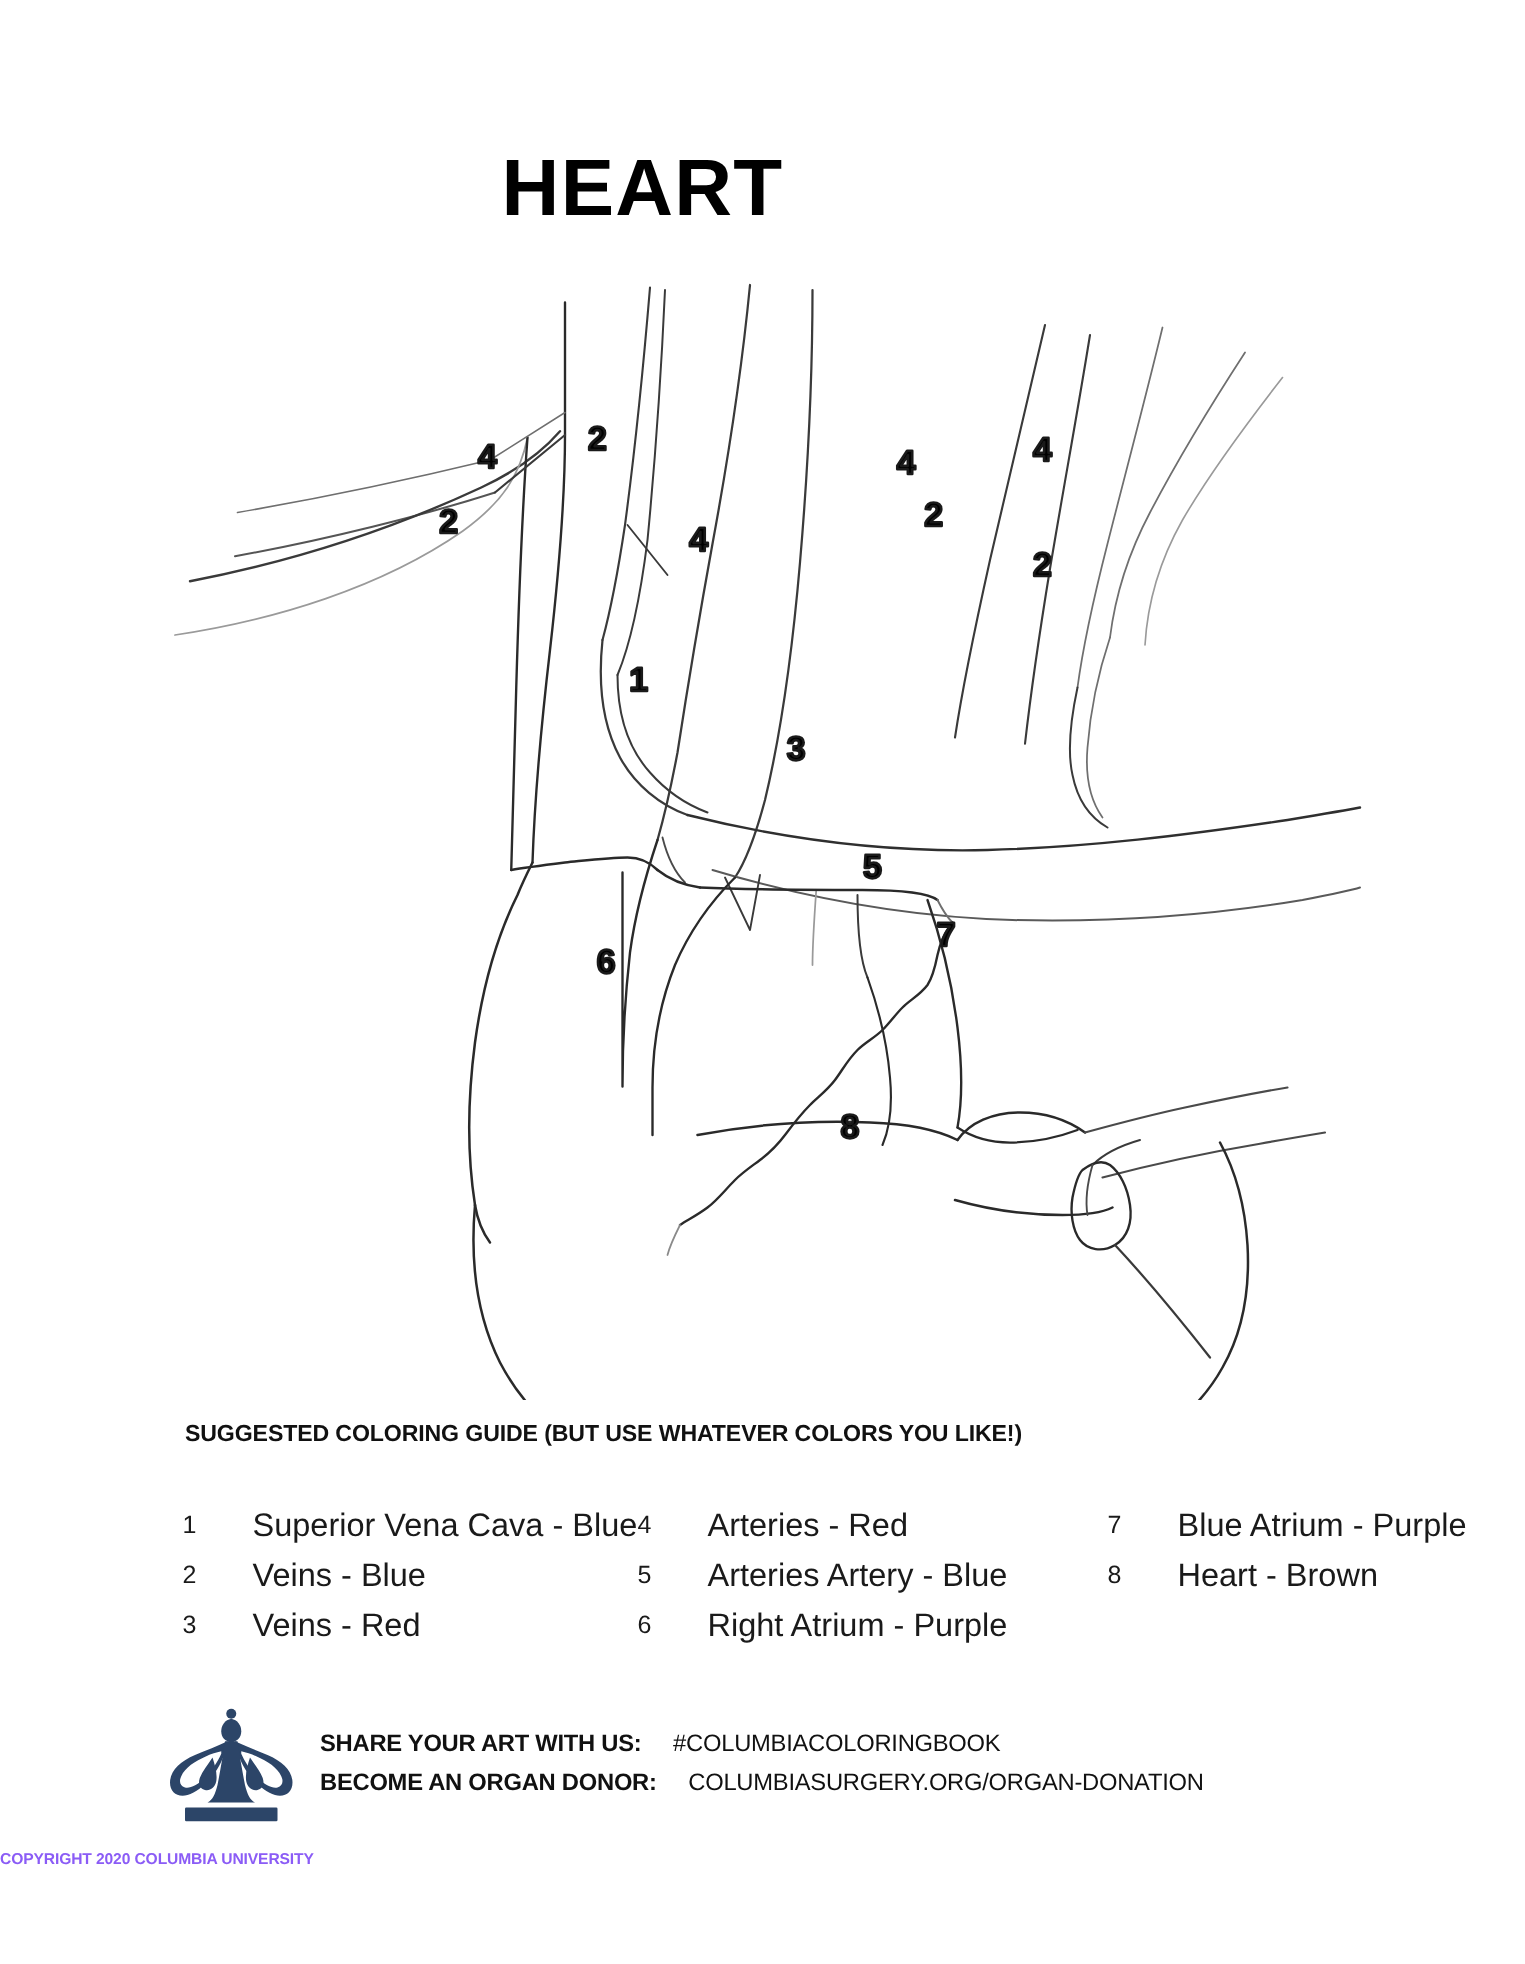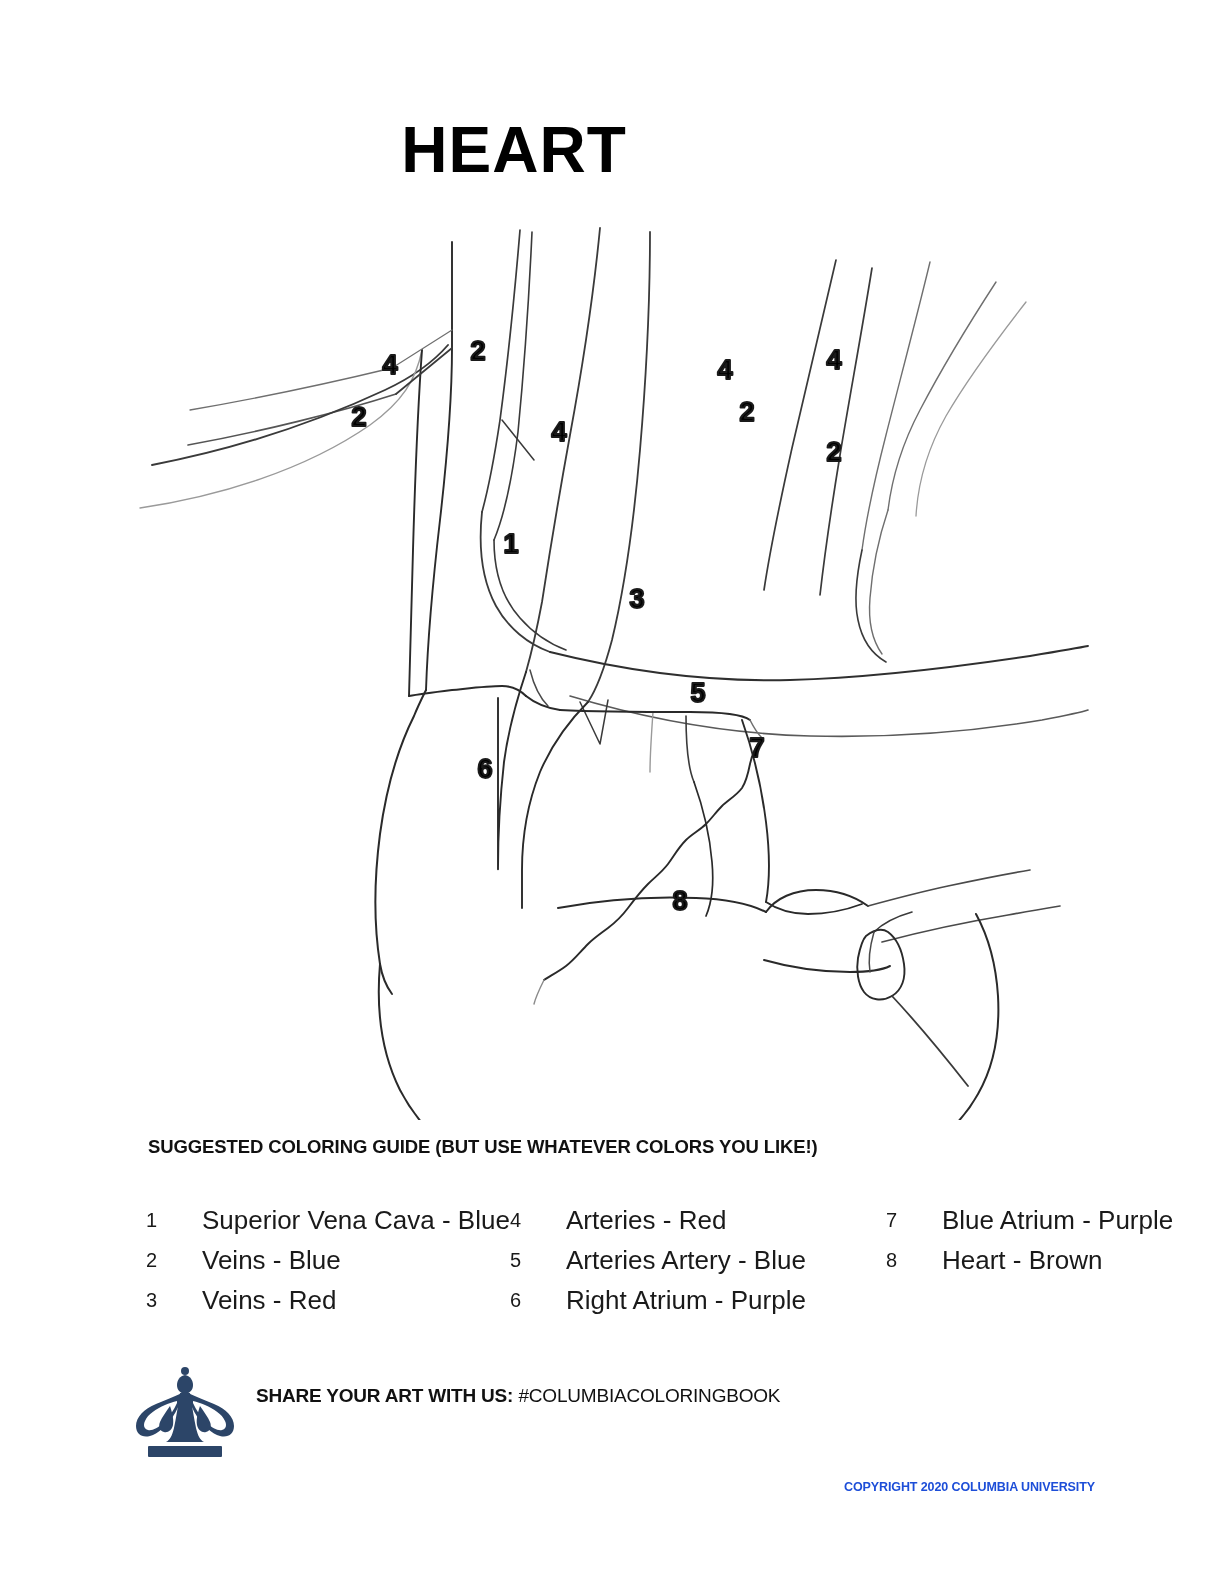--- a/index.html
+++ b/index.html
@@ -119,32 +119,33 @@
     color: #111;
     white-space: nowrap;
   }
   .footer-line .lbl {
     font-weight: bold;
     letter-spacing: -0.2px;
   }
   .footer-line .val {
     font-weight: normal;
     letter-spacing: -0.2px;
+    margin-left: 20px;
   }
 
   #copyright {
     position: absolute;
     top: 1480px;
     left: 0;
     width: 1095px;
-    text-align: right;
+    text-align: left;
     font-size: 12.5px;
     font-weight: bold;
     letter-spacing: -0.1px;
-    color: #1d4ed8;
+    color: #8b5cf6;
   }
 </style>
 </head>
 <body>
 
 <div id="page-title">HEART</div>
 
 <div id="heart-diagram">
   <svg viewBox="0 0 960 900" xmlns="http://www.w3.org/2000/svg" fill="none" stroke="#1a1a1a" stroke-width="2.1" stroke-linecap="round" stroke-linejoin="round">
 
@@ -341,16 +342,20 @@
         <rect x="18" y="82" width="74" height="11" rx="1"></rect>
       </g>
     </svg>
   </div>
 
   <div id="footer-lines">
     <div class="footer-line">
       <span class="lbl">SHARE YOUR ART WITH US:</span>
       <span class="val">#COLUMBIACOLORINGBOOK</span>
     </div>
+    <div class="footer-line">
+      <span class="lbl">BECOME AN ORGAN DONOR:</span>
+      <span class="val">COLUMBIASURGERY.ORG/ORGAN-DONATION</span>
+    </div>
   </div>
 </div>
 
 <div id="copyright">COPYRIGHT 2020 COLUMBIA UNIVERSITY</div>
 
 </body></html>

